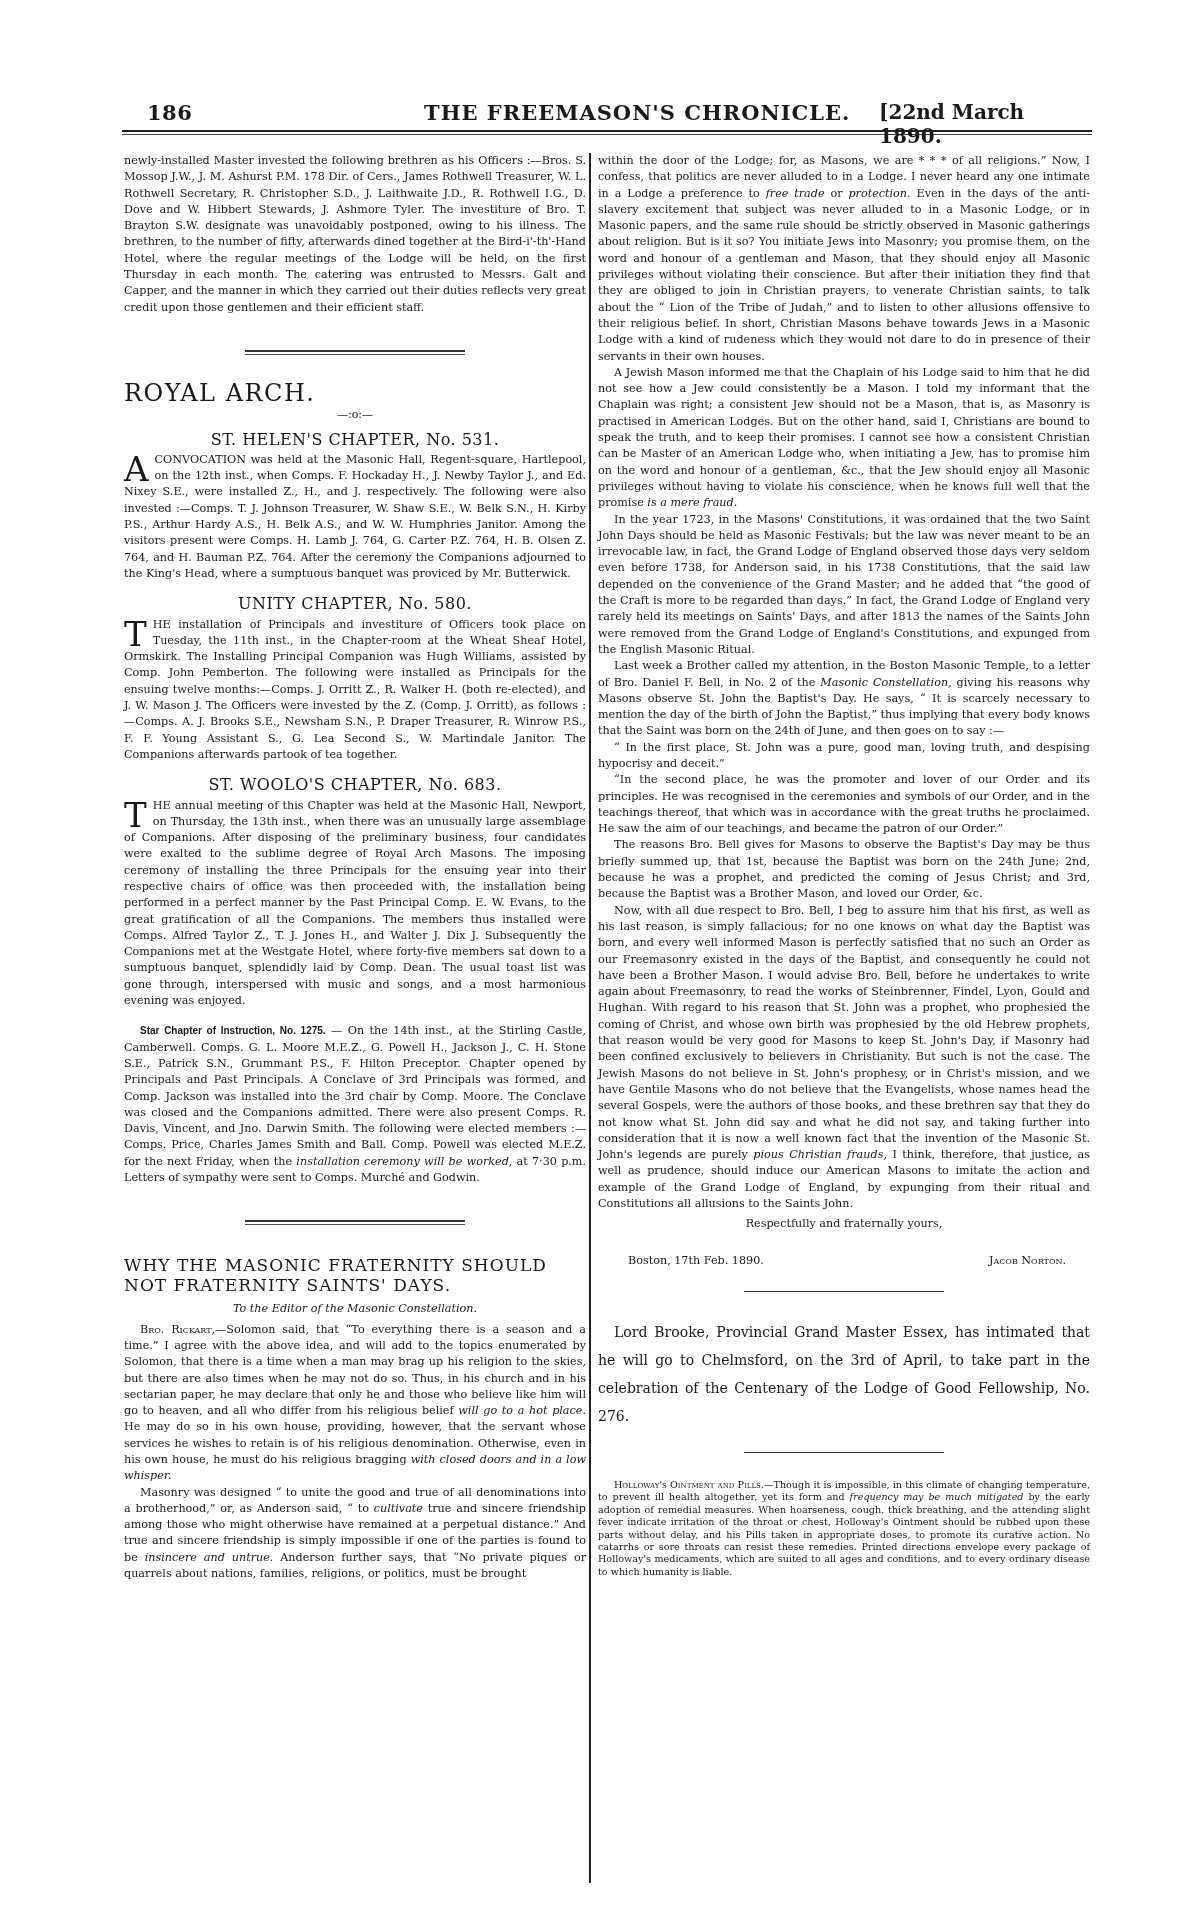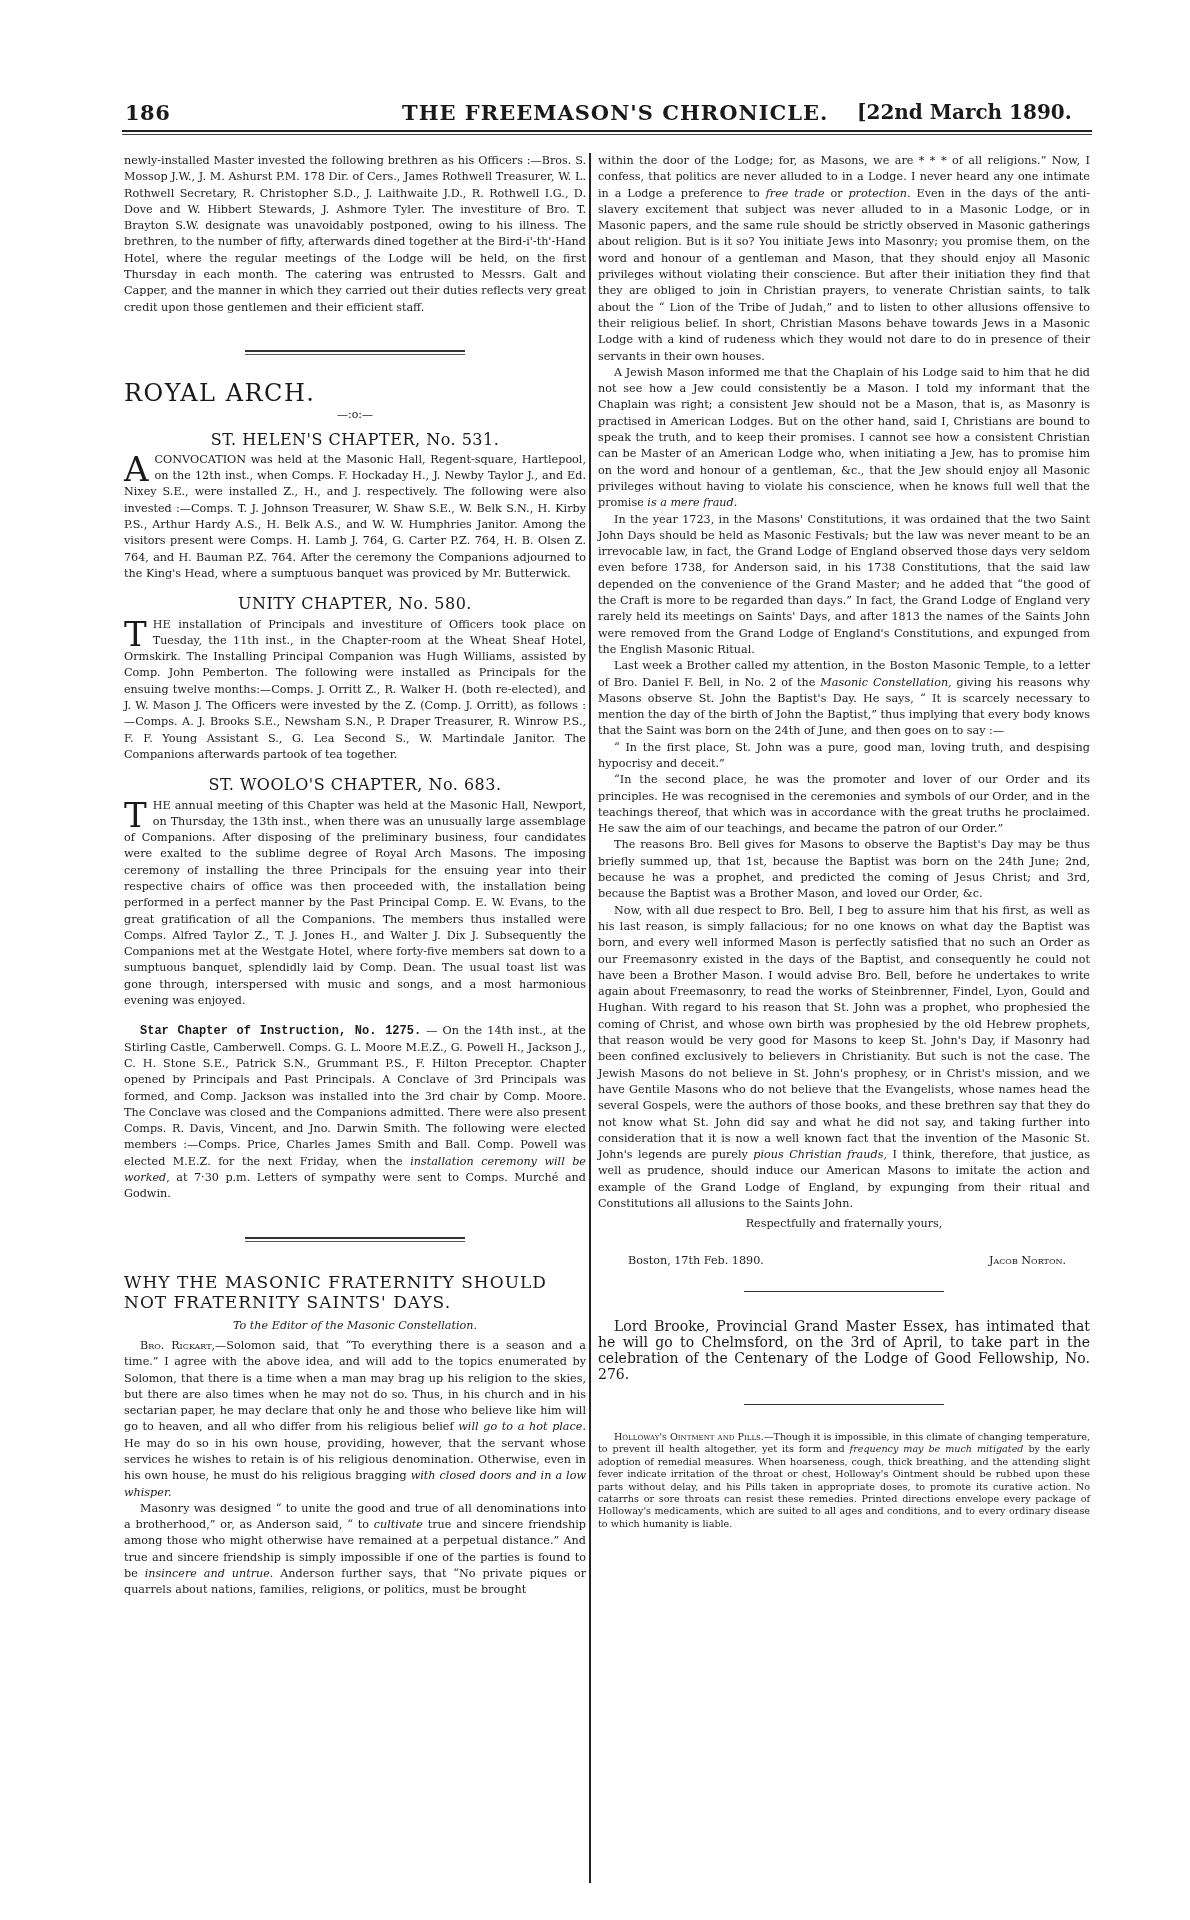--- a/index.html
+++ b/index.html
@@ -1,43 +1,43 @@
 <!DOCTYPE html>
 <html><head>
 <meta charset="utf-8">
 <style>
   html, body { margin: 0; padding: 0; background: #ffffff; }
   body { width: 1190px; height: 1920px; position: relative; overflow: hidden;
          font-family: "DejaVu Serif", "Liberation Serif", serif; color: #1a1a1a; }
   .page { position: absolute; left: 122px; top: 100px; width: 970px; }
-  .masthead { position: relative; height: 30px; }
+  .masthead { position: relative; height: 30px; margin-left: 22px; }
   .masthead .pgno { position: absolute; left: 3px; top: 0; font-size: 21px; font-weight: bold; letter-spacing: 0.5px; }
   .masthead .title { position: absolute; left: 280px; top: 0; font-size: 21px; font-weight: bold; letter-spacing: 1px; }
   .masthead .date { position: absolute; left: 735px; top: 0; font-size: 20px; font-weight: bold; }
   .rule-double { border-top: 2px solid #222; border-bottom: 1px solid #444; height: 2px; margin-top: 0; }
   .cols { position: relative; margin-top: 18px; }
   .col { position: absolute; top: 0; font-size: 11.2px; line-height: 16.3px; text-align: justify; }
   .col.left { left: 2px; width: 462px; }
   .col.right { left: 476px; width: 492px; }
   .divider { position: absolute; left: 467px; top: 0; width: 2px; height: 1730px; background: #222; }
   p { margin: 0; }
   p.ind { text-indent: 16px; }
   .center { text-align: center; }
   .sec-rule { width: 220px; margin: 34px auto 30px auto; border-top: 2px solid #333; border-bottom: 1px solid #555; height: 2px; }
   .sec-rule.single { width: 200px; border-bottom: none; border-top: 1.5px solid #333; height: 0; margin: 22px auto 26px auto; }
   .h-royal { font-size: 24px; letter-spacing: 1.5px; margin: 0 0 6px 0; font-weight: normal; }
   .h-sep { text-align: center; font-size: 11px; margin-bottom: 8px; }
   .h-chapter { font-size: 16px; text-align: center; font-weight: normal; letter-spacing: 0.5px; margin: 6px 0 4px 0; }
   .h-big { font-size: 17px; text-align: left; letter-spacing: 1px; line-height: 20px; margin: 0 0 6px 0; font-weight: normal; }
   .dropcap { float: left; font-size: 34px; line-height: 30px; margin: 2px 6px 0 0; }
-  .run-head { font-family: Liberation Mono, monospace; font-weight: bold; font-size: 12px; }
+  .run-head { font-family: Liberation Sans, sans-serif; font-weight: bold; font-size: 10px; }
   .ital { font-style: italic; }
   .sc { font-variant: small-caps; }
   .sign { display: flex; justify-content: space-between; padding: 0 24px 0 30px; margin-top: 20px; }
-  .brooke { font-size: 14px; line-height: 16px; text-align: justify; }
+  .brooke { font-size: 14px; line-height: 28px; text-align: justify; }
   .holloway { font-size: 9.6px; line-height: 12.4px; text-align: justify; }
   .spacer8 { height: 8px; }
   .spacer14 { height: 14px; }
 </style>
 </head>
 <body>
 
 <div class="page">
 
   <div class="masthead">

